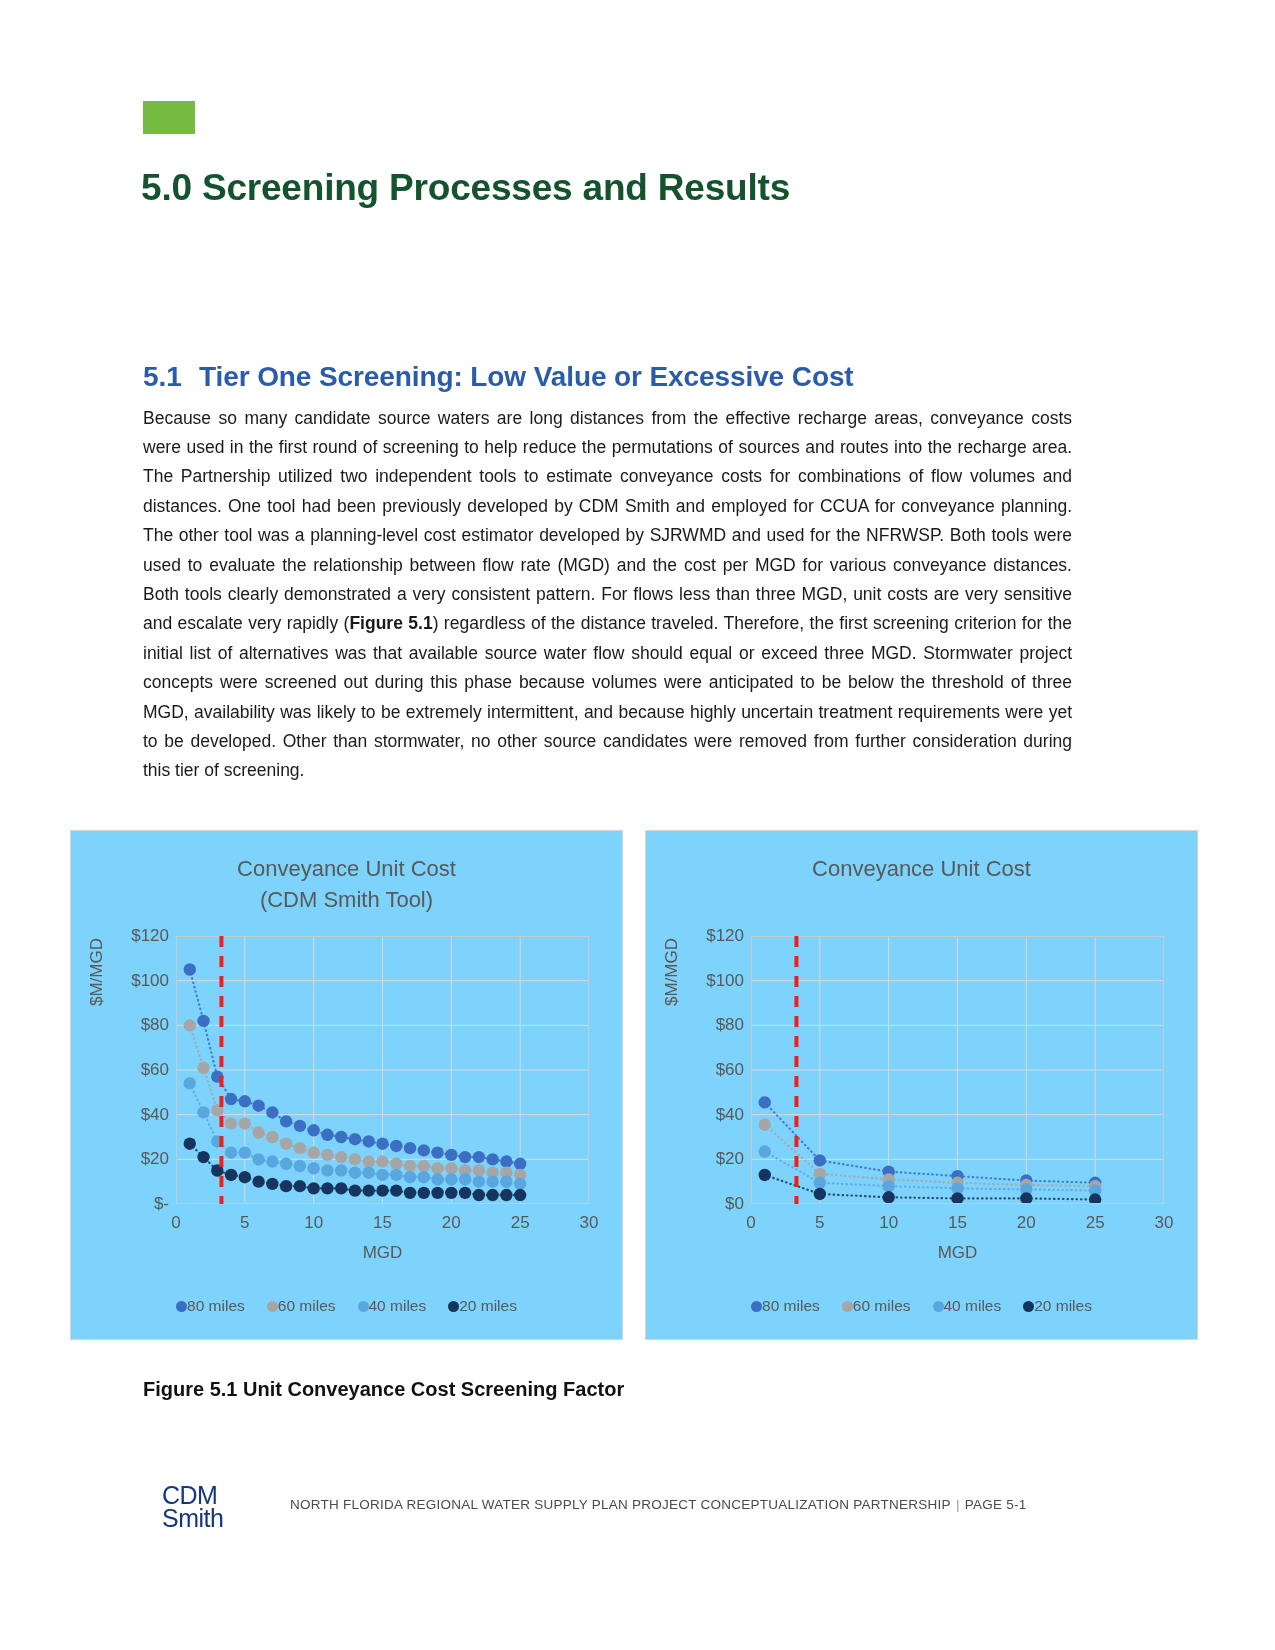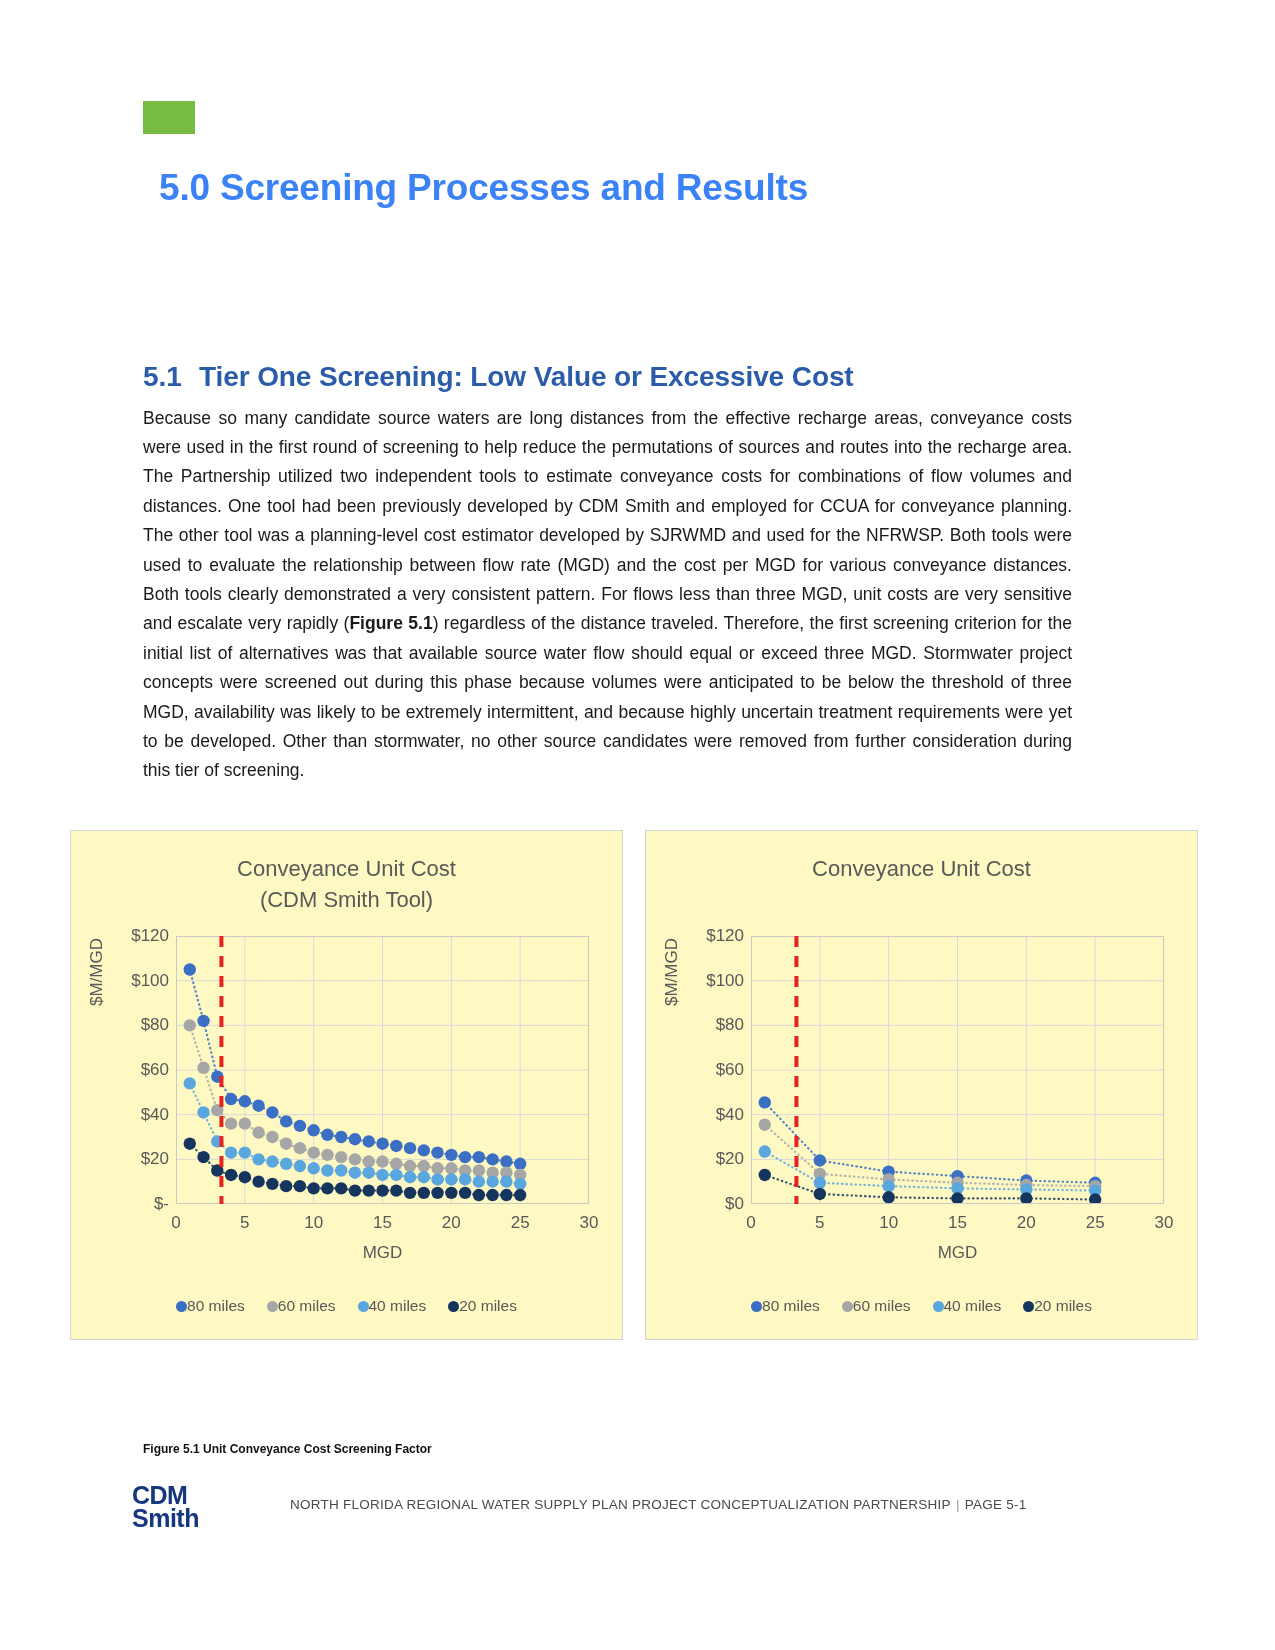--- a/index.html
+++ b/index.html
@@ -26,26 +26,26 @@
   .green-box {
     position: absolute;
     left: 143px;
     top: 101px;
     width: 52px;
     height: 33px;
     background: #76bc43;
   }
   .h1 {
     position: absolute;
-    left: 159px;
+    left: 141px;
     top: 143px;
     width: 940px;
     font-size: 37px;
     font-weight: bold;
-    color: #3b82f6;
+    color: #14532d;
     letter-spacing: -0.2px;
     line-height: 1.1;
   }
 
   
   .para {
     position: absolute;
     left: 143px;
     width: 929px;
     font-size: 17.5px;
@@ -78,21 +78,21 @@
     top: 830px;
     width: 1135px;
     height: 510px;
   }
   .chart-panel {
     position: absolute;
     top: 0;
     width: 553px;
     height: 510px;
     border: 1px solid #d4d4d4;
-    background: #fef9c3;
+    background: #7dd3fc;
     box-sizing: border-box;
   }
   .chart-panel.left  { left: 0; }
   .chart-panel.right { left: 575px; }
 
   .chart-title {
     position: absolute;
     left: 0;
     right: 0;
     top: 22px;
@@ -180,34 +180,34 @@
   .legend-item { display: flex; align-items: center; white-space: nowrap; }
   .legend-dot {
     width: 11px; height: 11px; border-radius: 50%;
     display: inline-block;
   }
 
   
   .caption {
     position: absolute;
     left: 143px;
-    top: 1442px;
-    font-size: 12px;
+    top: 1378px;
+    font-size: 20px;
     font-weight: bold;
     color: #111;
   }
 
   
   .footer-logo {
     position: absolute;
-    left: 132px;
+    left: 162px;
     top: 1484px;
     width: 95px;
     color: #14377d;
-    font-weight: bold;
+    font-weight: normal;
     line-height: 0.92;
   }
   .footer-logo .l1 { font-size: 25px; letter-spacing: -0.5px; }
   .footer-logo .l2 { font-size: 25px; letter-spacing: -0.5px; }
   .footer-text {
     position: absolute;
     left: 290px;
     top: 1497px;
     font-size: 13.5px;
     color: #4a4a4a;

